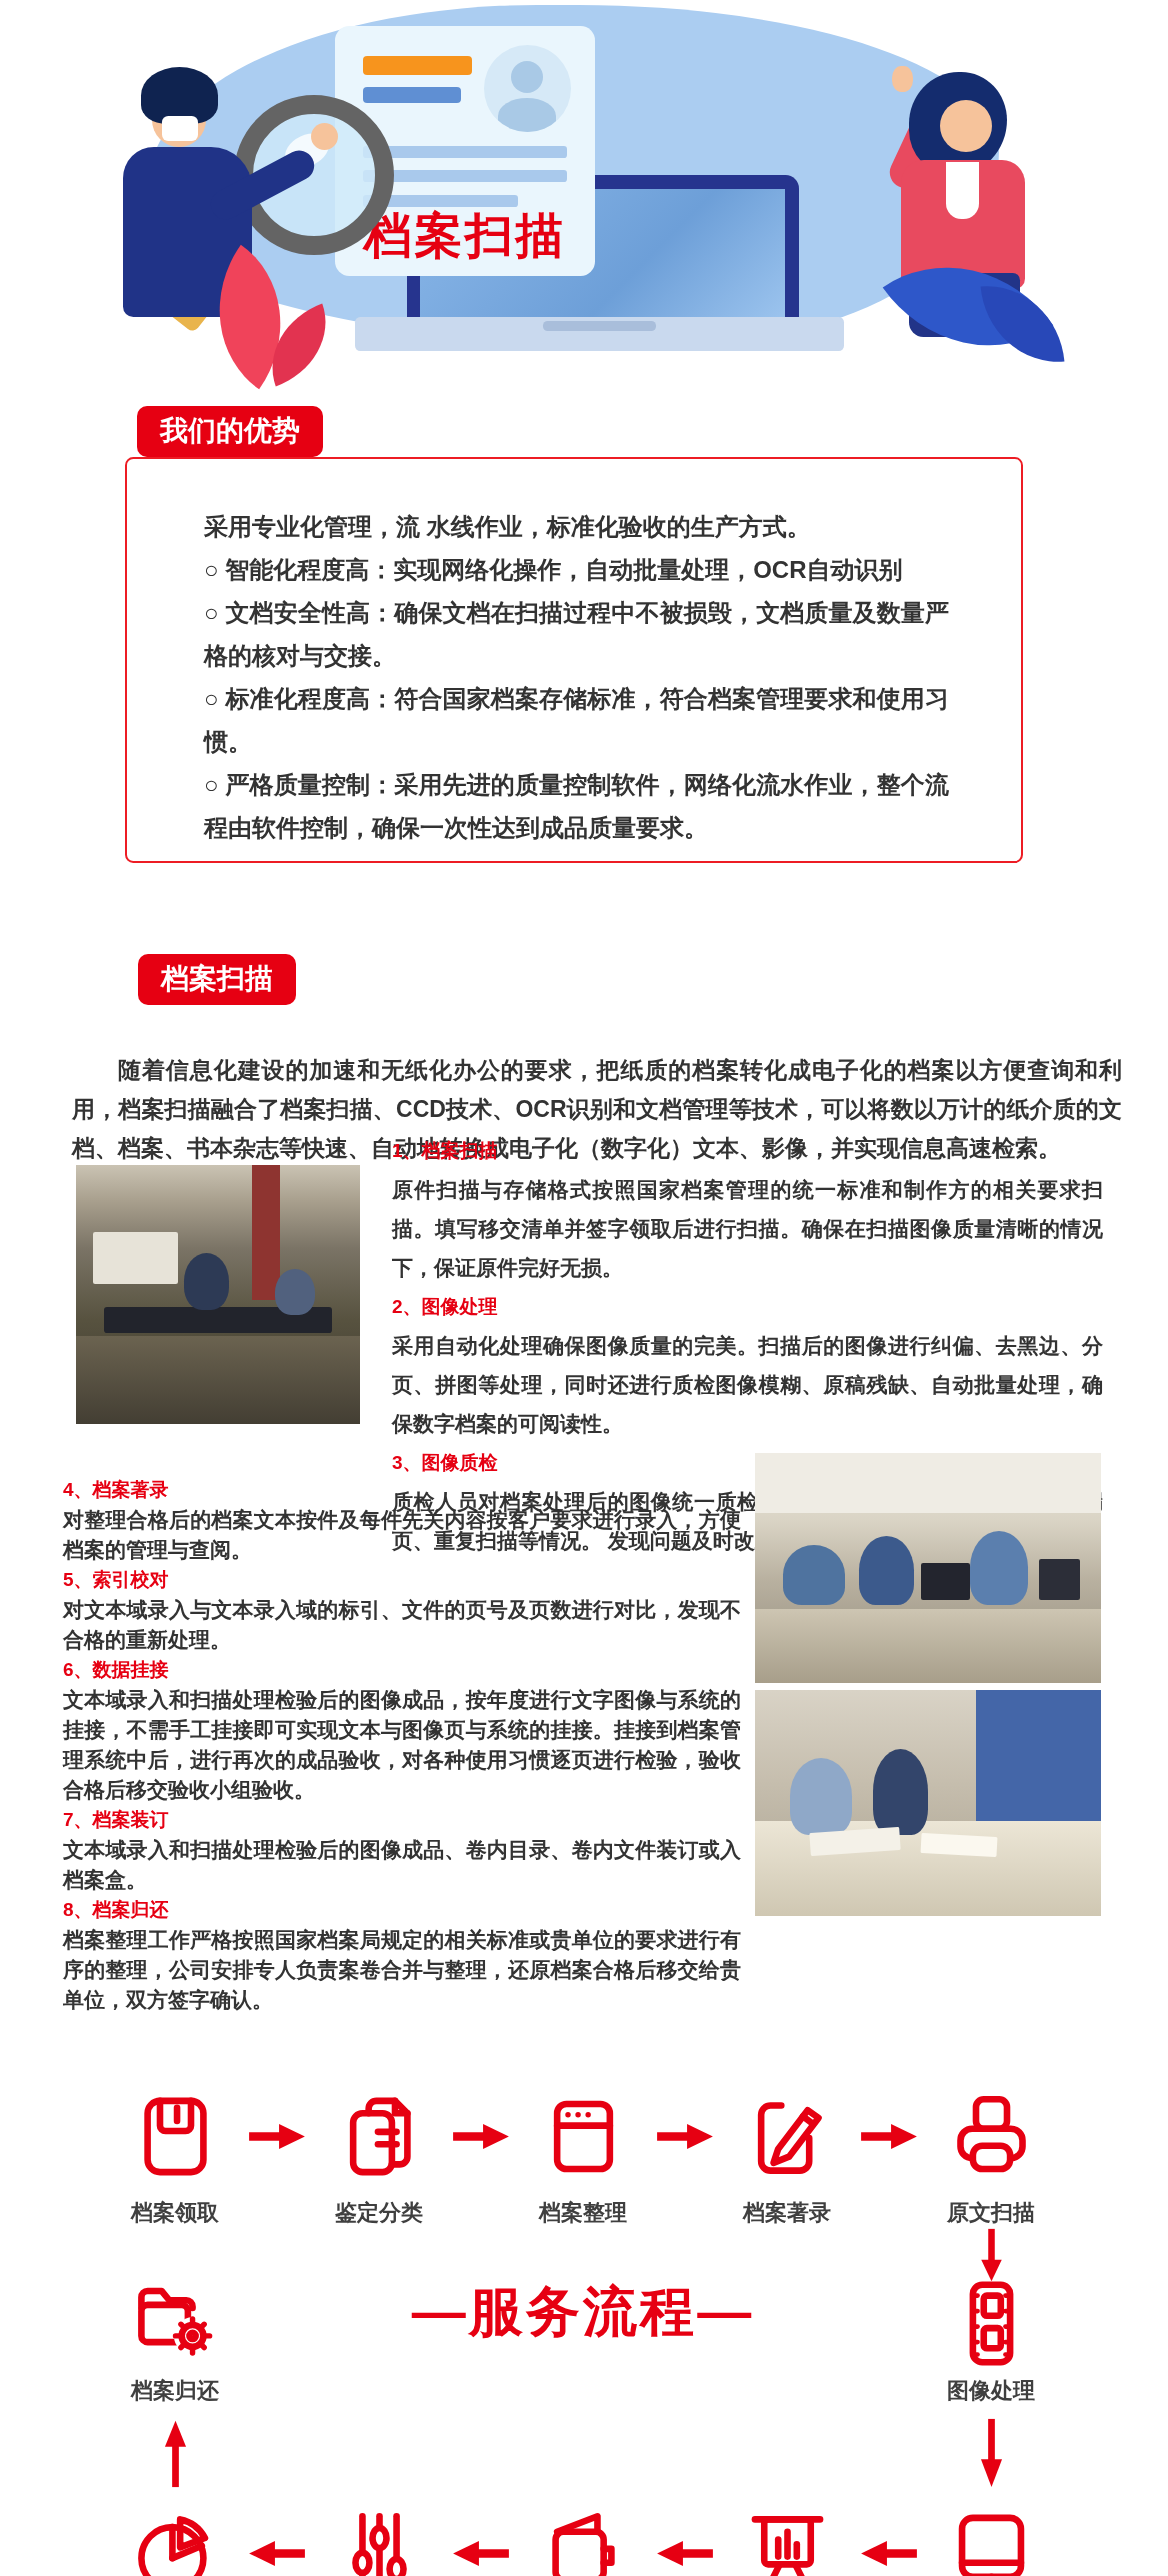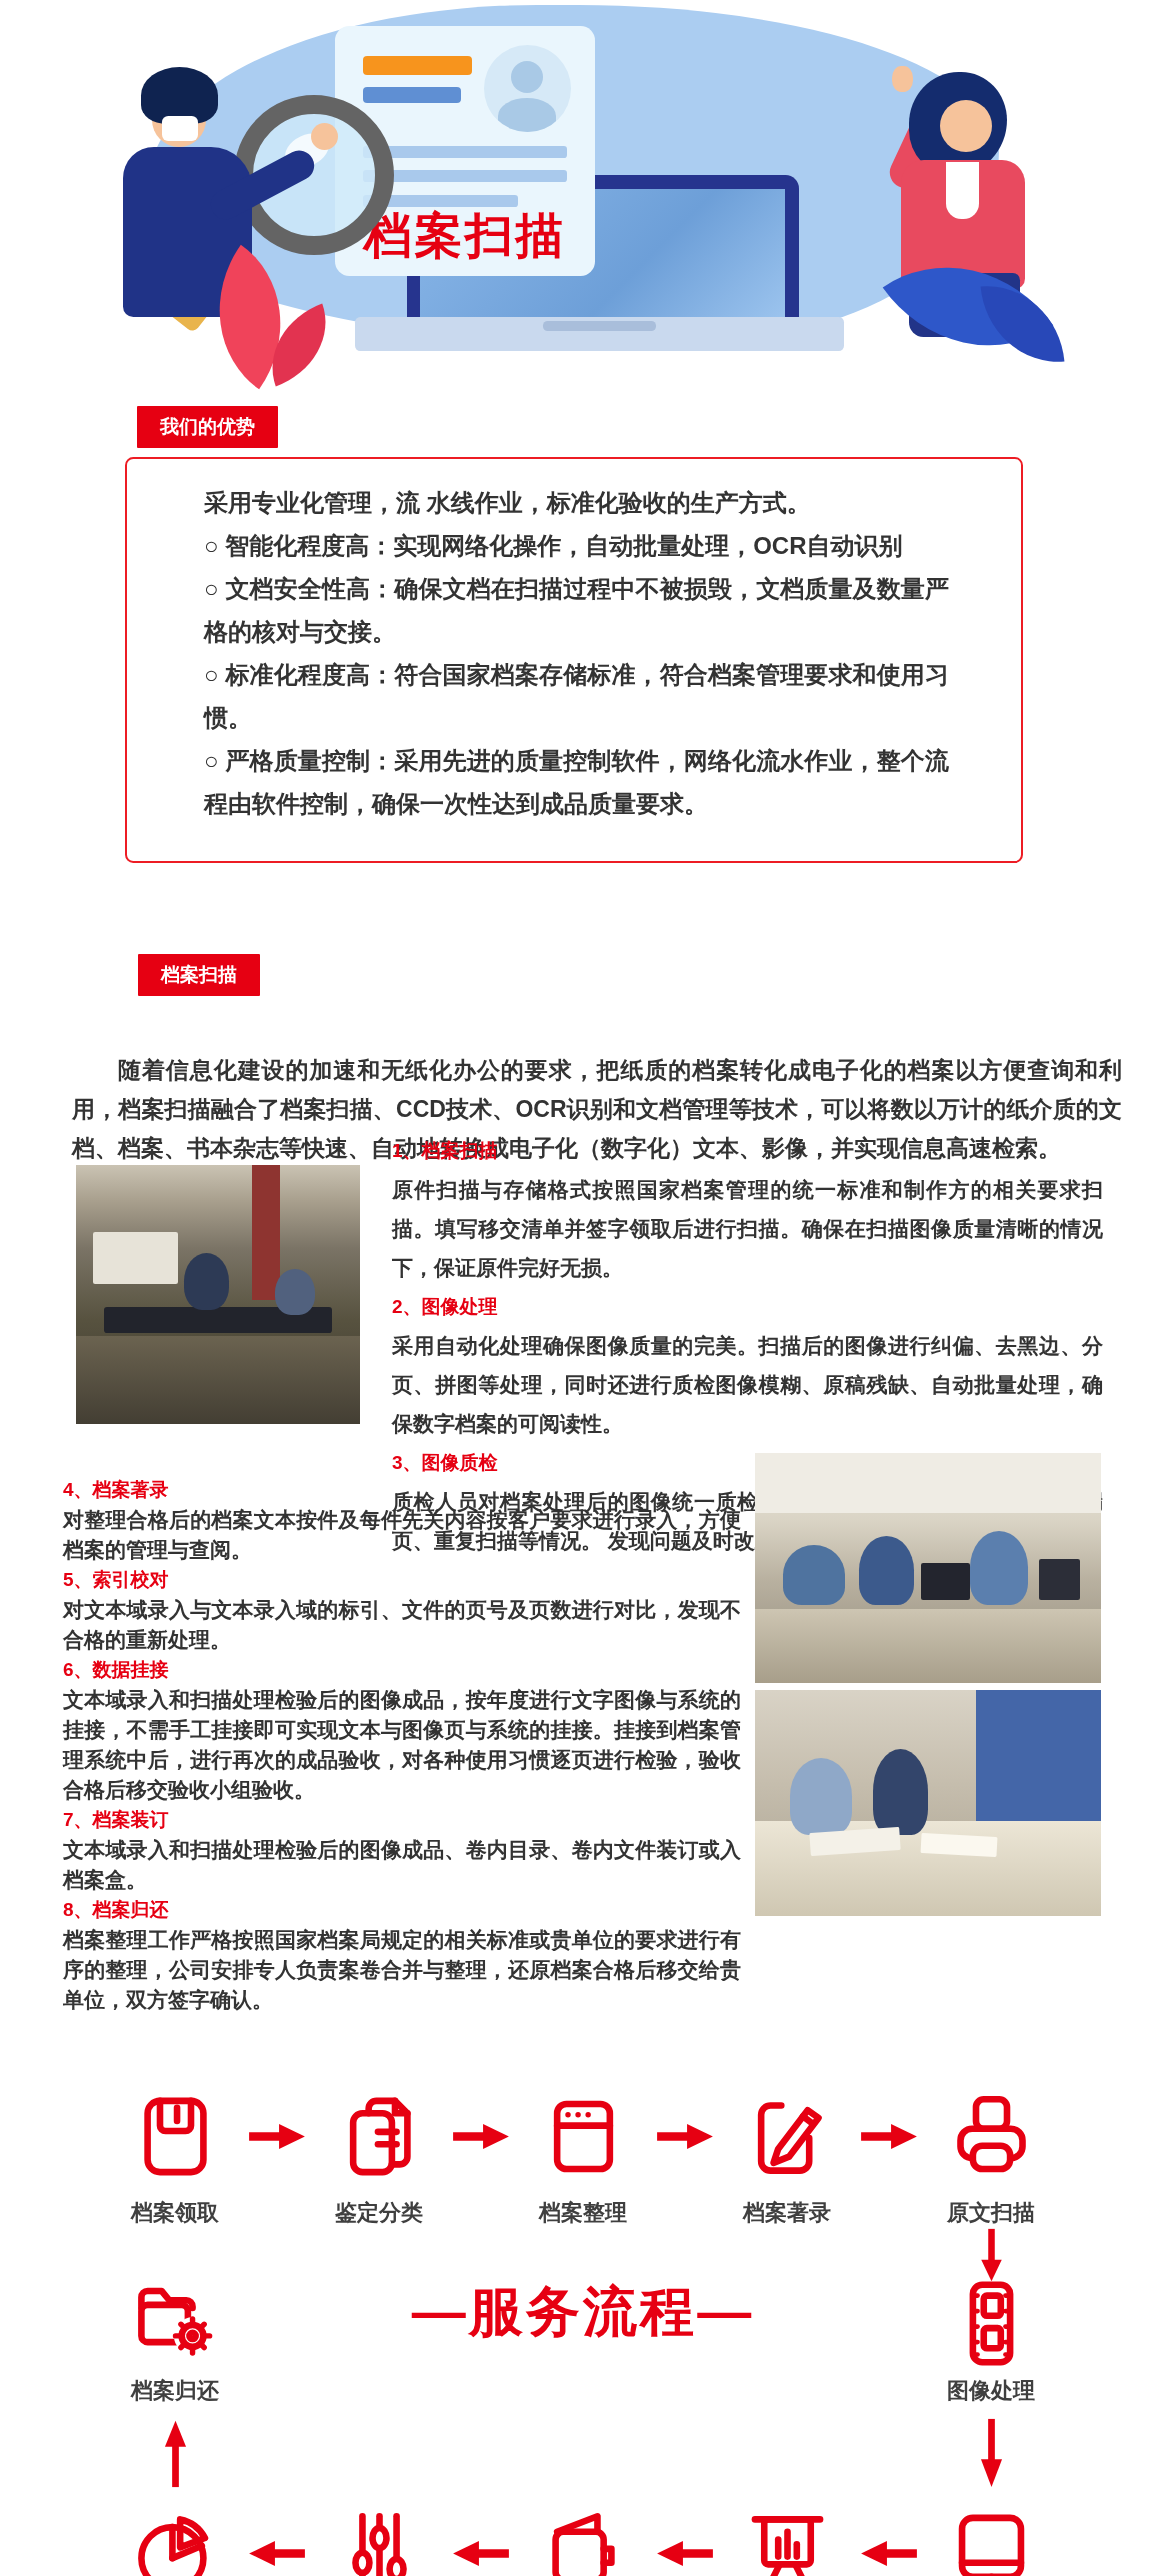--- a/index.html
+++ b/index.html
@@ -37,24 +37,24 @@
   .man-hand{left:198px;top:118px;width:27px;height:27px;background:#f6c39b;border-radius:50%;}
   .wm-hair{right:49px;top:67px;width:98px;height:103px;background:#142c6e;border-radius:52% 48% 55% 45%;}
   .wm-face{right:64px;top:95px;width:52px;height:52px;background:#f6c39b;border-radius:50%;}
   .wm-body{right:31px;top:155px;width:124px;height:129px;background:#e84a5f;border-radius:23px 23px 10.3px 10.3px;}
   .wm-shirt{right:77px;top:157px;width:33px;height:57px;background:#ffffff;border-radius:0 0 15.5px 15.5px;}
   .wm-arm{right:121px;top:88px;width:31px;height:98px;background:#e84a5f;border-radius:15.5px;transform:rotate(25deg);}
   .wm-hand{right:143px;top:61px;width:20.6px;height:26px;background:#f6c39b;border-radius:45%;}
   .wm-skirt{right:36px;top:268px;width:111px;height:64px;background:#223488;border-radius:7.2px 7.2px 14.4px 14.4px;}
   .leaf{border-radius:0 100% 0 100%;}
   
-  .chip{background:#e60012;color:#ffffff;font-weight:bold;font-size:19px;line-height:1;
-        padding:11.3px 23px;border-radius:1px;white-space:nowrap;}
+  .chip{background:#e60012;color:#ffffff;font-weight:bold;font-size:28px;line-height:1;
+        padding:11.3px 23px;border-radius:10px;white-space:nowrap;}
   #adv-box{left:125px;top:457px;width:898px;height:406px;border:2.6px solid #ed1c24;border-radius:8.2px;
-           box-sizing:border-box;padding:22px 72px 0 77px;}
+           box-sizing:border-box;padding:46px 72px 0 77px;}
   #adv-box p{margin:0;font-size:24px;font-weight:bold;color:#333;line-height:43px;text-align:justify;}
   #intro{left:63px;top:1042px;width:1050px;font-size:23px;line-height:39px;font-weight:bold;
          color:#333;text-align:justify;text-indent:2em;}
   .step h3{margin:0;font-size:19px;color:#e60012;font-weight:bold;}
   .step p{margin:0;color:#333;font-weight:bold;text-align:justify;}
   #steps13{left:392px;top:1131px;width:711px;}
   #steps13 h3{line-height:39px;}
   #steps13 p{font-size:21px;line-height:39px;}
   #steps48{left:63px;top:1475px;width:678px;}
   #steps48 h3{line-height:30px;}

